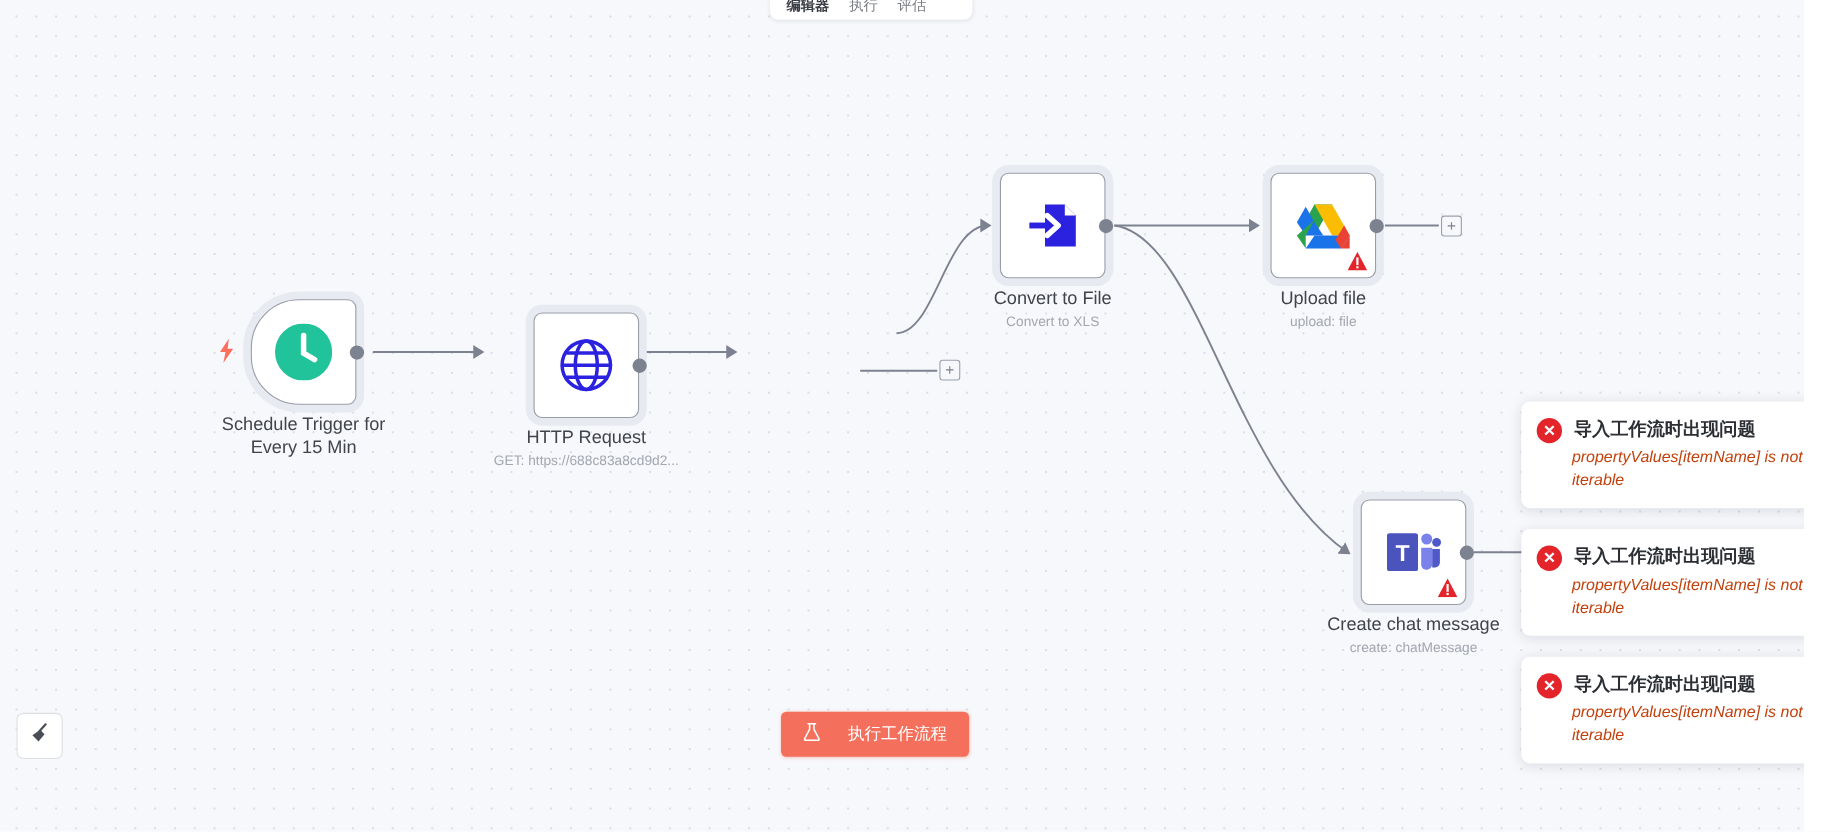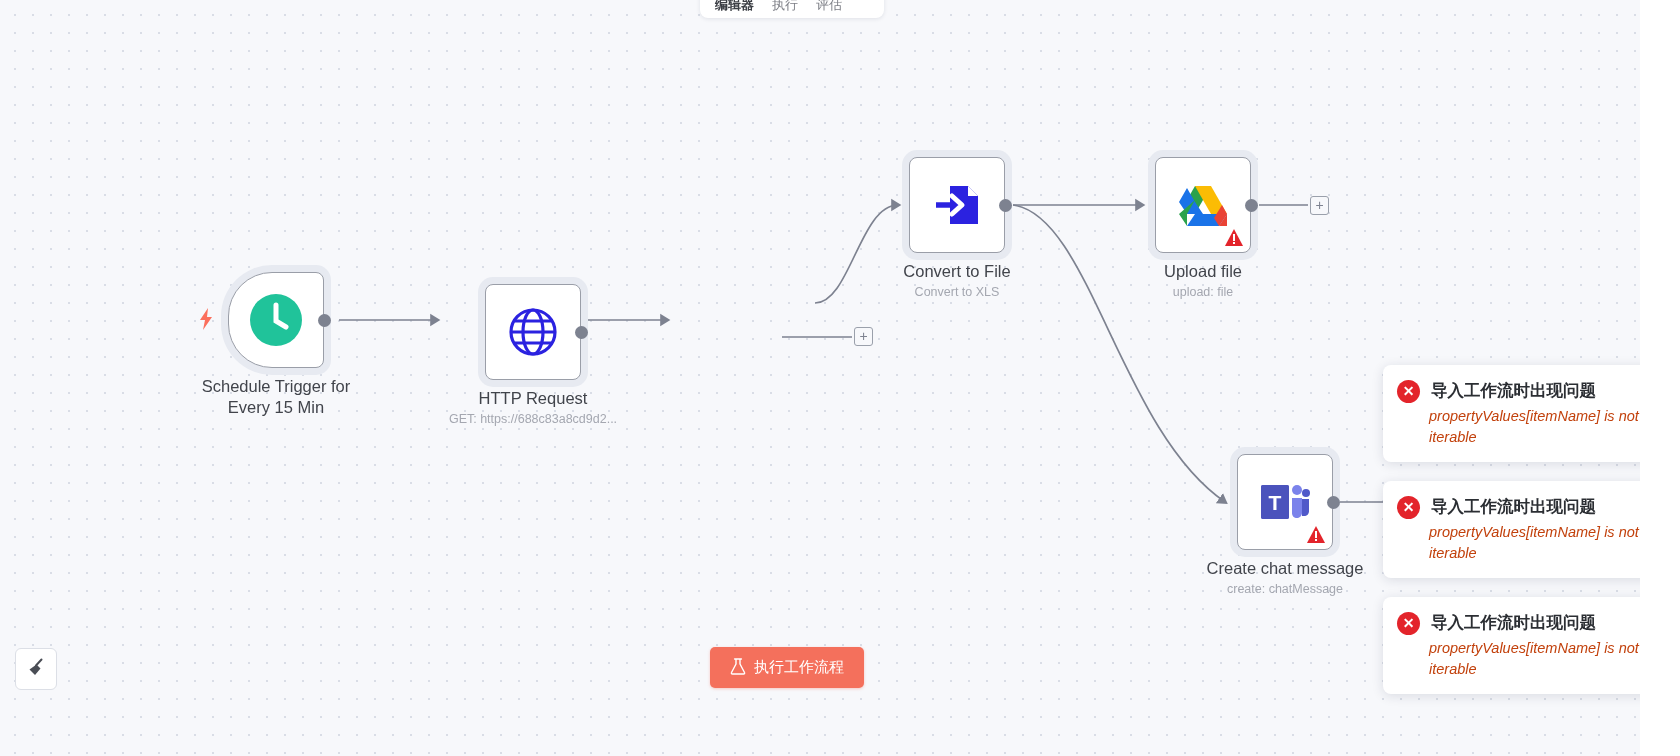--- a/index.html
+++ b/index.html
@@ -157,21 +157,21 @@
     height: 41px;
     padding: 0 20px;
     background: #f4705c;
     color: #ffffff;
     border: none;
     border-radius: 5px;
     font-size: 15px;
     font-family: "Liberation Sans", sans-serif;
     display: flex;
     align-items: center;
-    gap: 8px;
+    gap: 25px;
     cursor: pointer;
     z-index: 30;
     box-shadow: 0 1px 3px rgba(244,112,92,0.35);
   }
 
   
   .tidy-btn {
     position: absolute;
     left: 15px;
     top: 648px;

